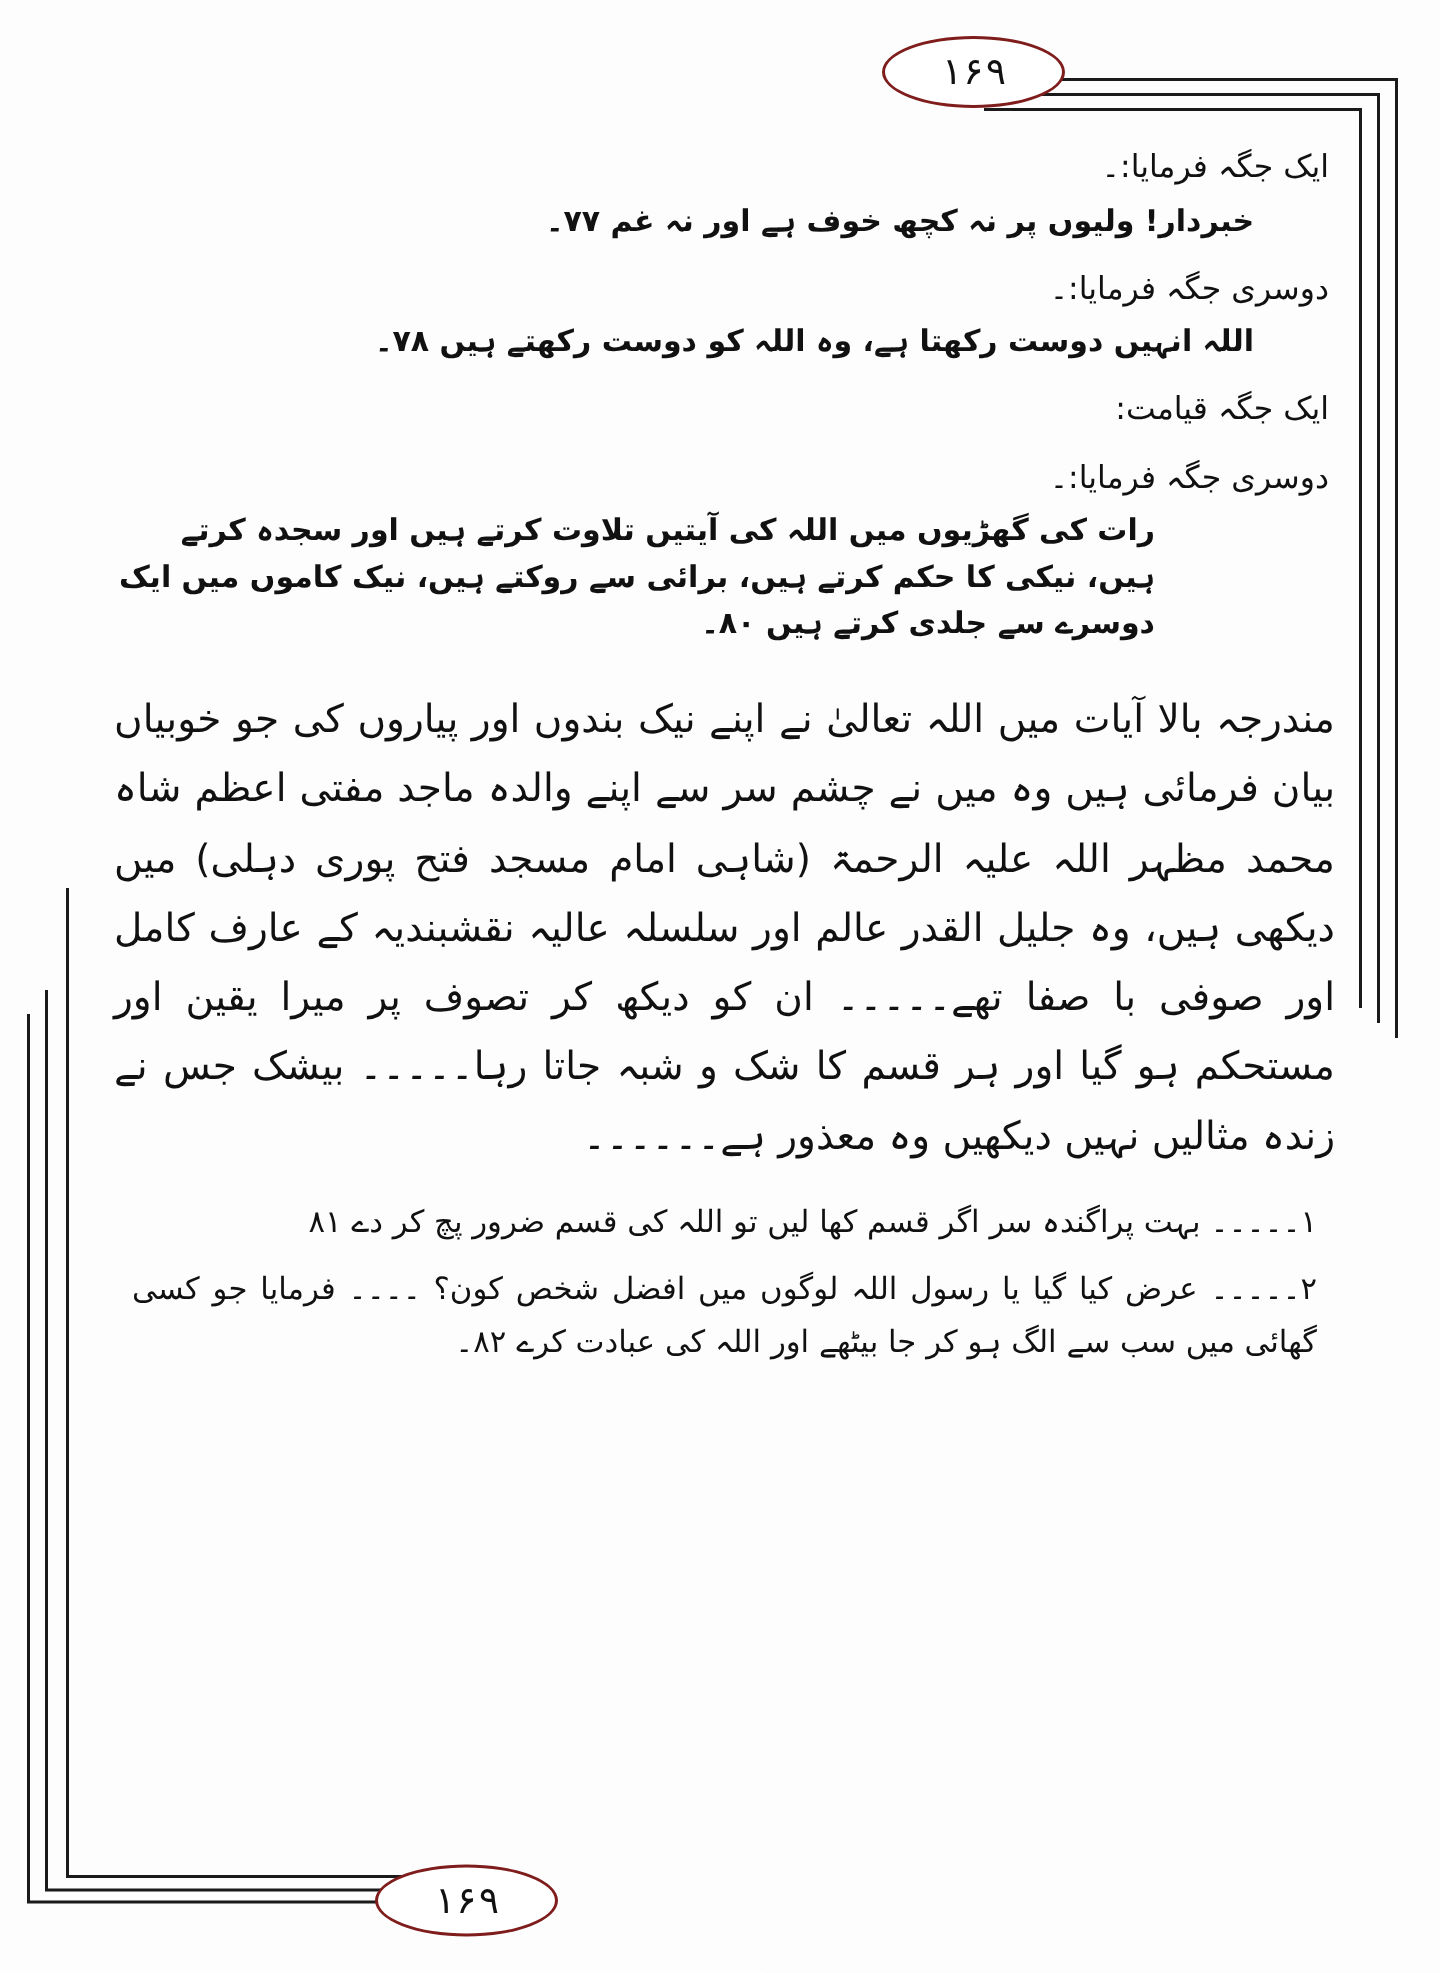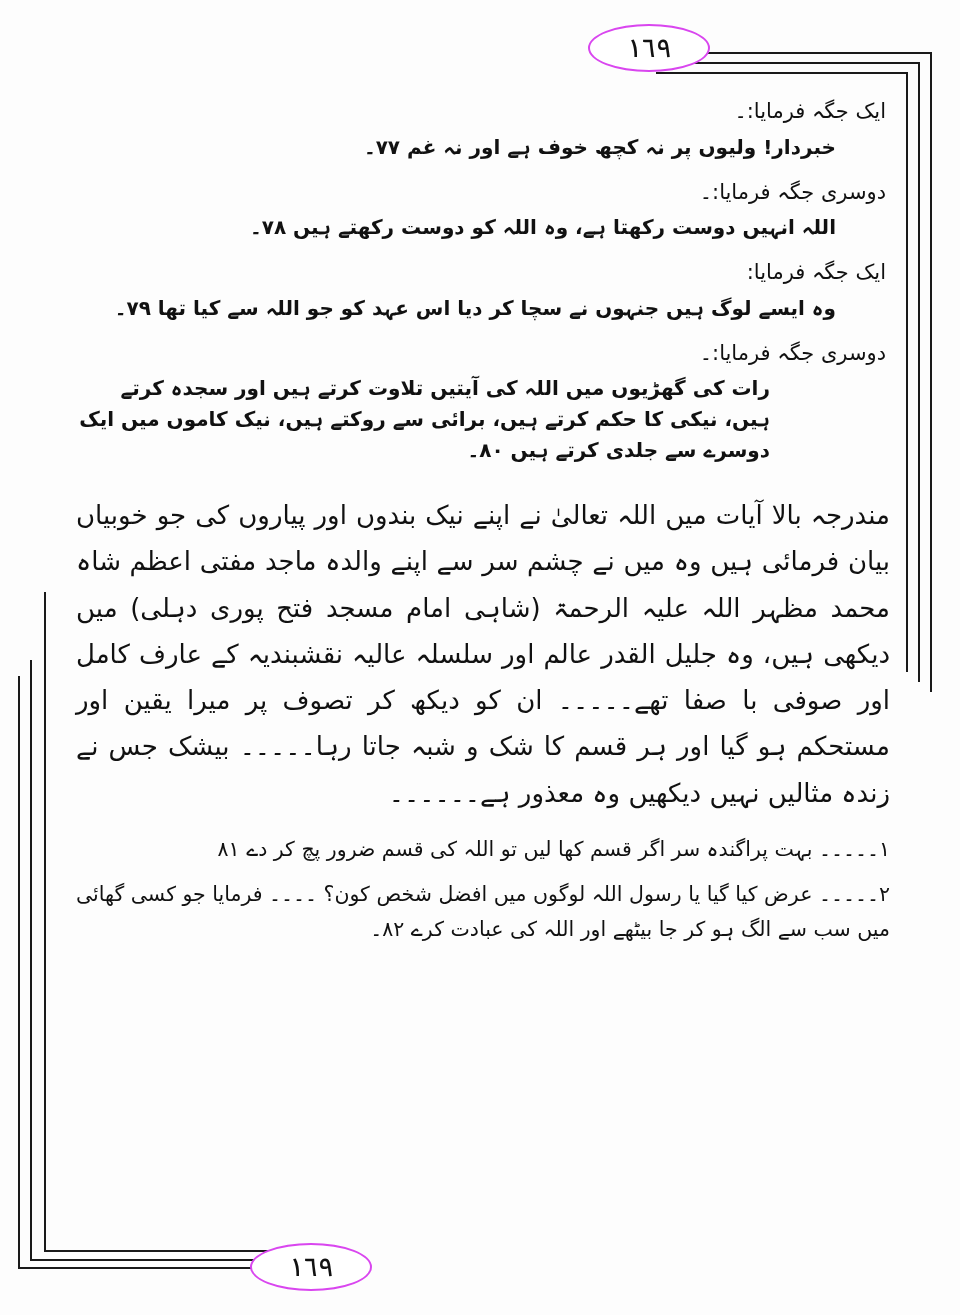--- a/index.html
+++ b/index.html
@@ -41,29 +41,29 @@
   
   .h-bot-1 { left: 44px;  top: 1250px; height: 2px; width: 230px; }
   .h-bot-2 { left: 30px;  top: 1259px; height: 2px; width: 248px; }
   .h-bot-3 { left: 18px;  top: 1267px; height: 2px; width: 262px; }
 
   
   .page-number {
     position: absolute;
     width: 118px;
     height: 44px;
-    border: 2px solid #d946ef;
+    border: 2px solid #7f1d1d;
     border-radius: 50% / 50%;
     display: flex;
     align-items: center;
     justify-content: center;
     background: #ffffff;
     font-size: 25px;
     letter-spacing: 1px;
-    font-family: Liberation Serif, serif;
+    font-family: Liberation Mono, monospace;
   }
   .page-number.top { right: 250px; top: 24px; }
   .page-number.bottom { left: 250px; top: 1243px; }
 
   
   .content {
     position: absolute;
     right: 70px;
     left: 76px;
     top: 96px;
@@ -89,21 +89,21 @@
   .quote-line.indent-more { padding-right: 120px; }
 
   .para {
     font-size: 26px;
     line-height: 1.78;
     margin: 0 0 16px 0;
     text-align: justify;
     text-align-last: right;
   }
 
-  .numbered-list { margin: 0; padding: 0; list-style: none; }
+  .numbered-list { margin: 12px; padding: 0; list-style: none; }
   .numbered-list li {
     font-size: 20.5px;
     line-height: 1.72;
     margin: 0 0 10px 0;
     text-align: justify;
     text-align-last: right;
   }
 
   .block-gap { height: 12px; }
 
@@ -141,22 +141,21 @@
       <p class="heading-line">ایک جگہ فرمایا:۔</p>
       <p class="quote-line">خبردار! ولیوں پر نہ کچھ خوف ہے اور نہ غم ۷۷۔</p>
     </div>
 
     <div class="section-upper">
       <p class="heading-line">دوسری جگہ فرمایا:۔</p>
       <p class="quote-line">اللہ انہیں دوست رکھتا ہے، وہ اللہ کو دوست رکھتے ہیں ۷۸۔</p>
     </div>
 
     <div class="section-upper">
-      <p class="heading-line">ایک جگہ فرمایا:</p>
-      <p class="quote-line">وہ ایسے لوگ ہیں جنہوں نے سچا کر دیا اس عہد کو جو اللہ سے کیا تھا ۷۹۔</p>
+      <p class="heading-line">ایک جگہ قیامت:</p>
     </div>
 
     <div class="section-upper">
       <p class="heading-line">دوسری جگہ فرمایا:۔</p>
       <p class="quote-line indent-more">رات کی گھڑیوں میں اللہ کی آیتیں تلاوت کرتے ہیں اور سجدہ کرتے ہیں، نیکی کا حکم کرتے ہیں، برائی سے روکتے ہیں، نیک کاموں میں ایک دوسرے سے جلدی کرتے ہیں ۸۰۔</p>
     </div>
 
     <div class="block-gap"></div>
 
     <p class="para">مندرجہ بالا آیات میں اللہ تعالیٰ نے اپنے نیک بندوں اور پیاروں کی جو خوبیاں بیان فرمائی ہیں وہ میں نے چشم سر سے اپنے والدہ ماجد مفتی اعظم شاہ محمد مظہر اللہ علیہ الرحمۃ (شاہی امام مسجد فتح پوری دہلی) میں دیکھی ہیں، وہ جلیل القدر عالم اور سلسلہ عالیہ نقشبندیہ کے عارف کامل اور صوفی با صفا تھے۔۔۔۔۔ ان کو دیکھ کر تصوف پر میرا یقین اور مستحکم ہو گیا اور ہر قسم کا شک و شبہ جاتا رہا۔۔۔۔۔ بیشک جس نے زندہ مثالیں نہیں دیکھیں وہ معذور ہے۔۔۔۔۔۔</p>

